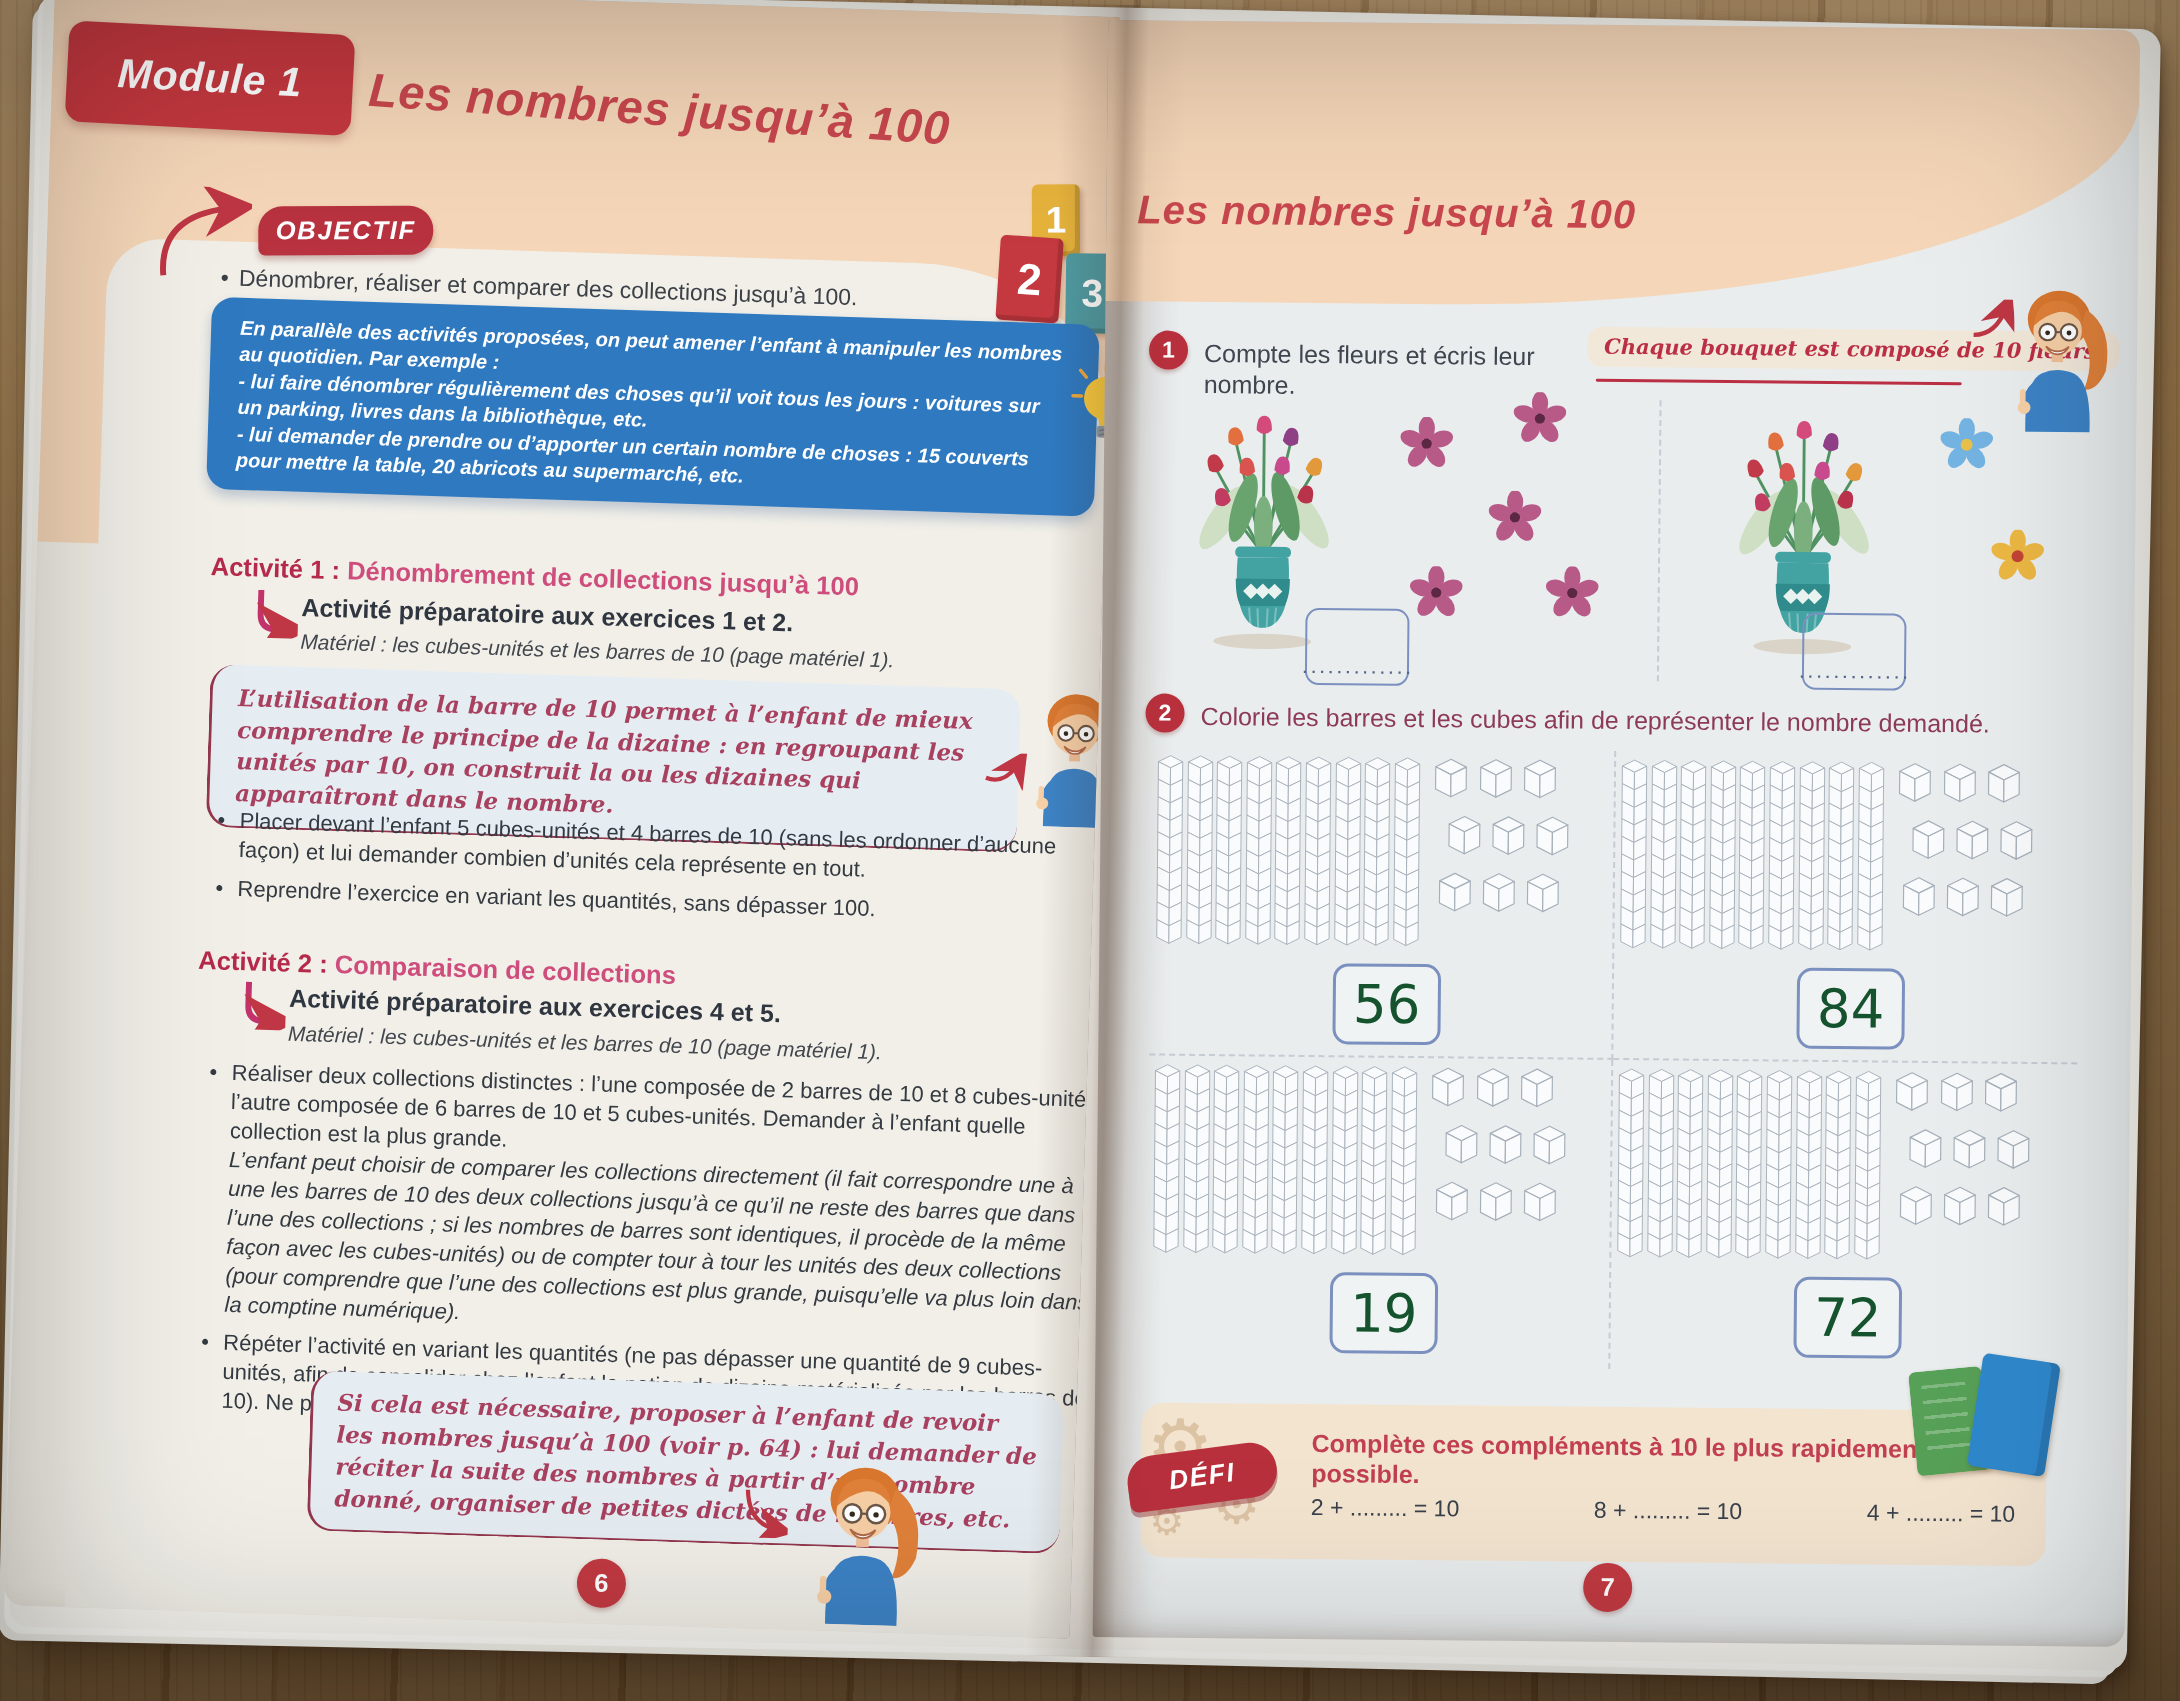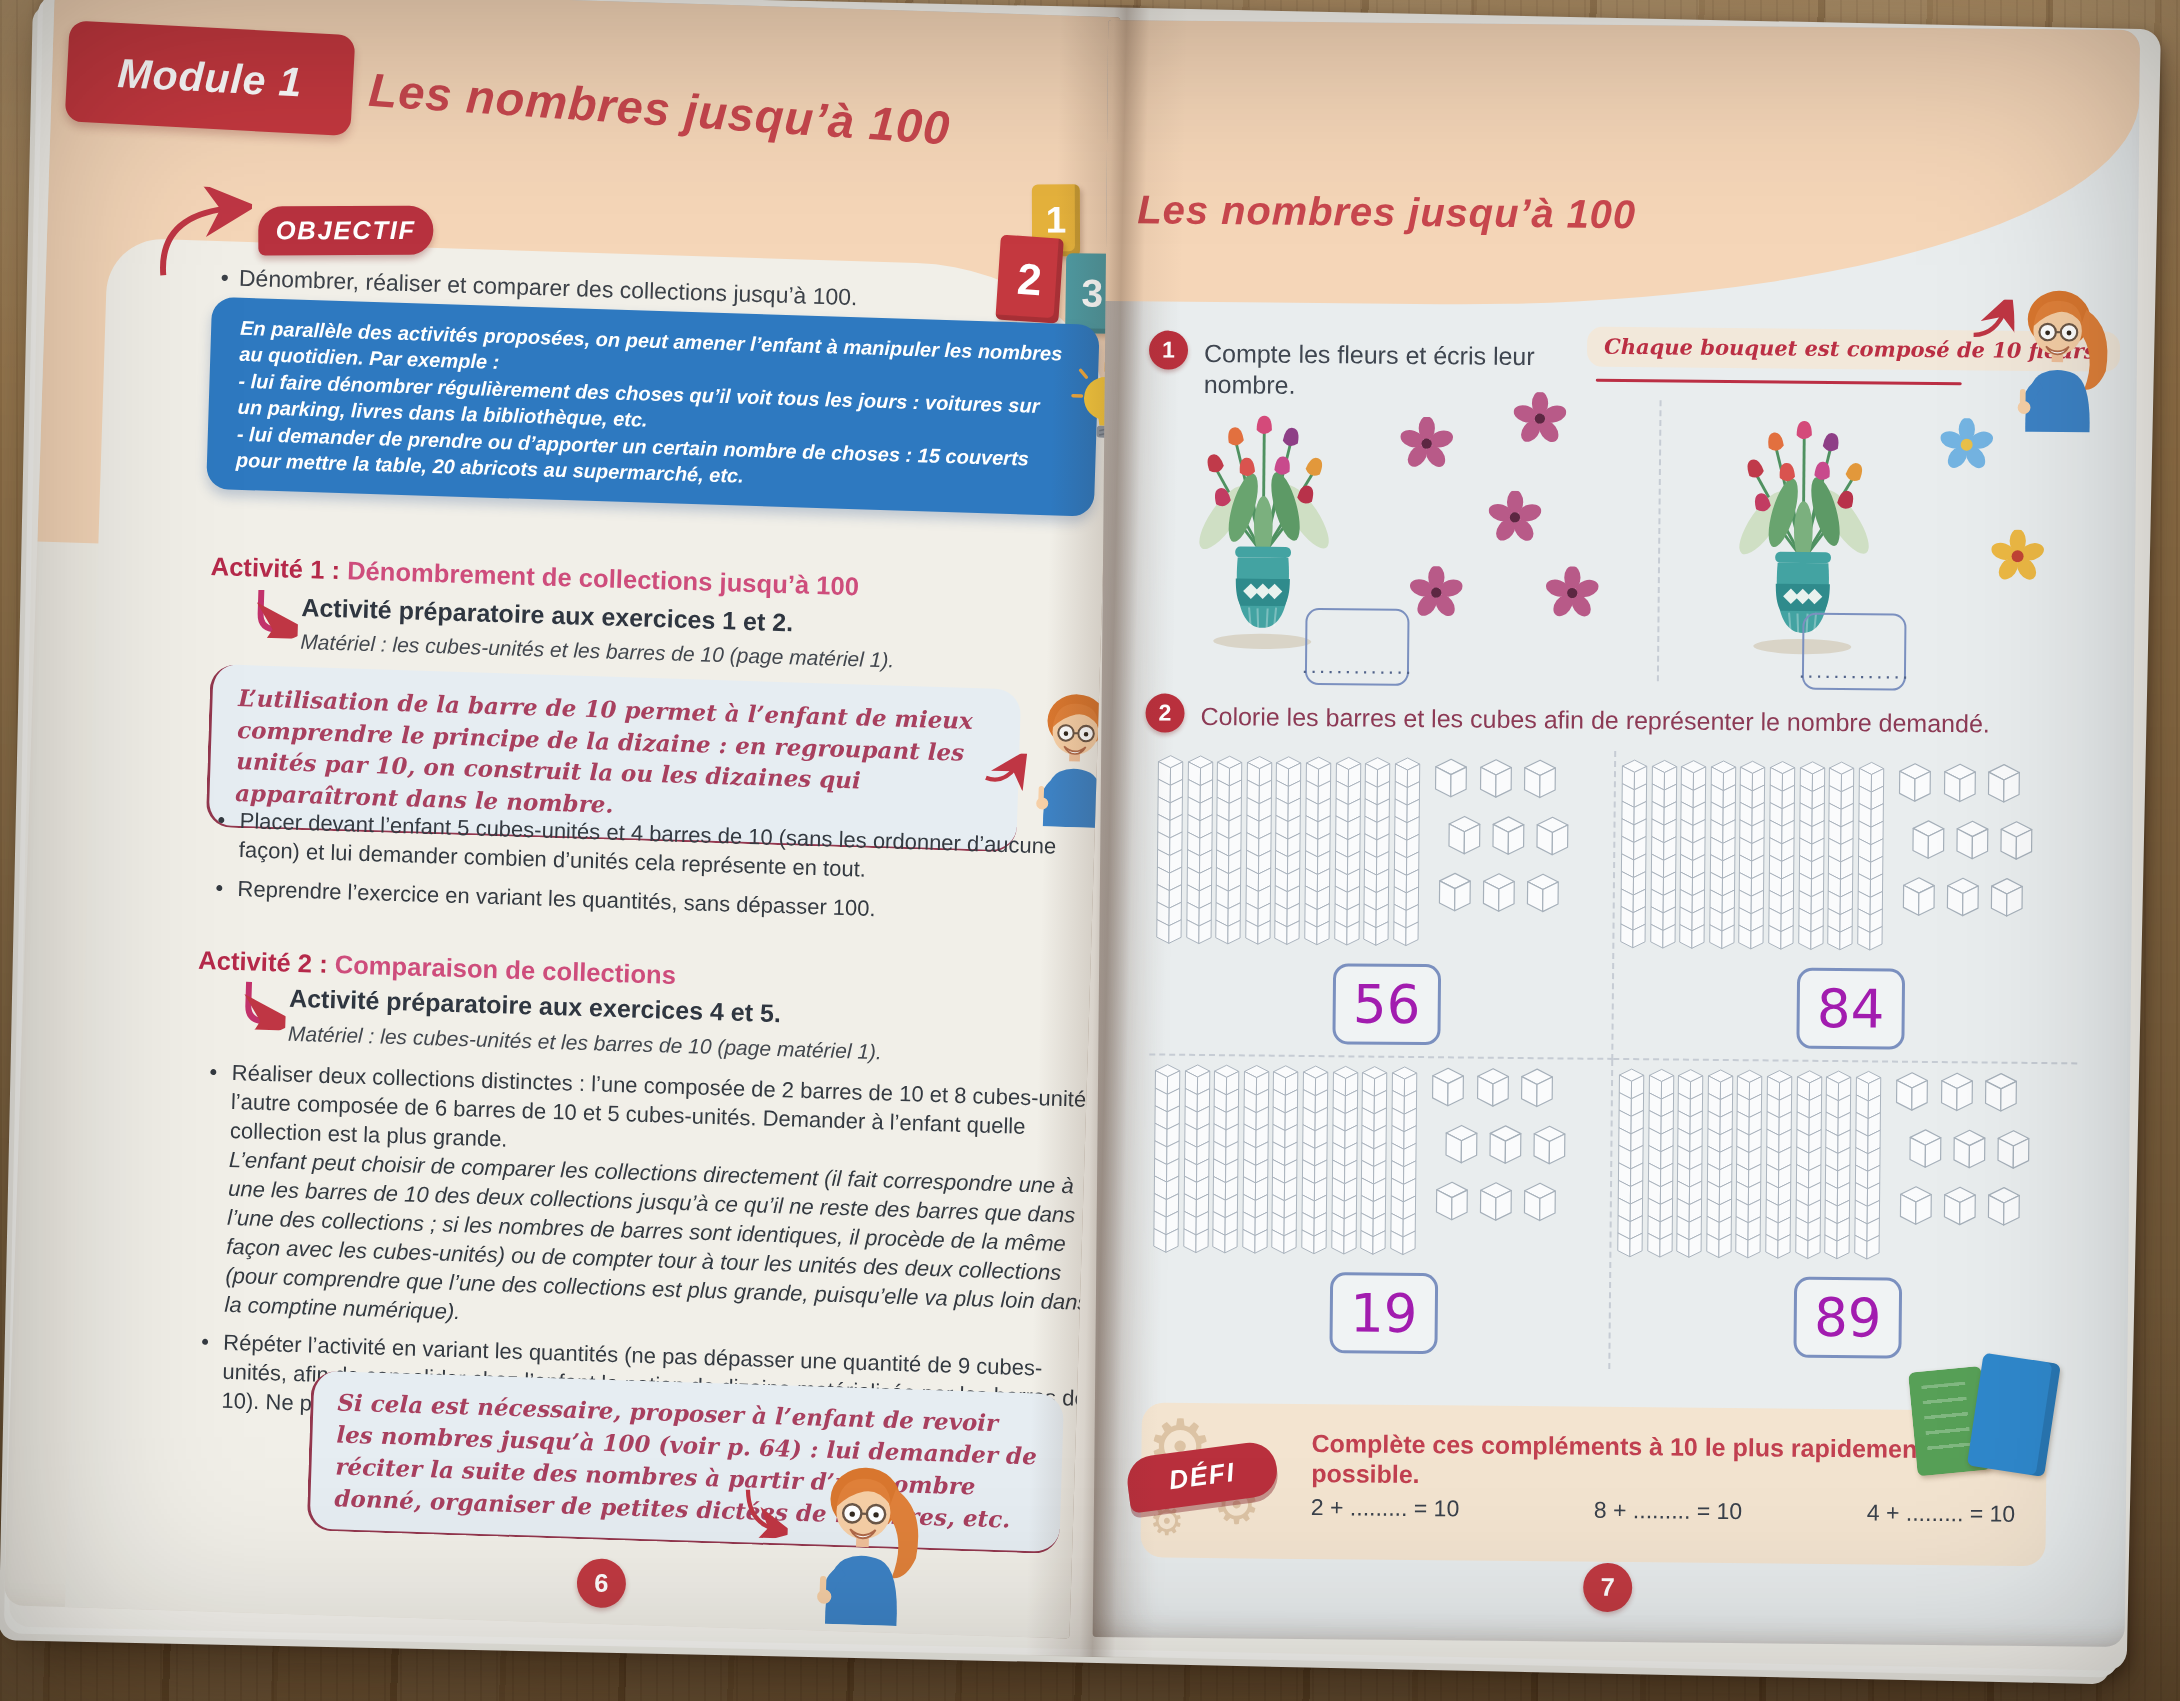--- a/index.html
+++ b/index.html
@@ -113,21 +113,21 @@
   .quad.q3{border-right:2.6px dashed #c6ccd4;}
   .blockset{display:flex;gap:13.6px;align-items:flex-start;}
   .rods{display:flex;gap:2.6px;}
   .rod{width:27px;height:193px;}
   .cubegrid{display:flex;flex-direction:column;gap:13.6px;margin-top:1.7px;}
   .cube-row{display:flex;gap:10.2px;}
   .cube-row.r2{margin-left:13.6px;}
   .cube-row.r3{margin-left:4.3px;}
   .cube{width:34px;height:43px;}
   .numbox{position:absolute;left:183px;top:215px;width:102px;height:75px;border:3px solid #7b90bf;border-radius:15.3px;background:rgba(255,255,255,.35);display:flex;align-items:center;justify-content:center;}
-  .numbox span{color:#a21caf;font:500 53px/1 "DejaVu Sans",sans-serif;}
+  .numbox span{color:#14532d;font:500 53px/1 "DejaVu Sans",sans-serif;}
   .defi{left:47px;top:1382px;width:905px;height:155px;background:#f3e4d0;border-radius:22px;}
   .gear{position:absolute;color:#dcc3a4;line-height:1;}
   .g1{left:5.1px;top:6.8px;font-size:75px;}
   .g2{left:72px;top:75px;font-size:53px;}
   .g3{left:8.5px;top:99px;font-size:39px;}
   .defi-badge{position:absolute;left:-13.6px;top:46px;width:150px;height:55px;background:#b9303d;border-radius:27px 27px 27px 8.5px;display:flex;align-items:center;justify-content:center;transform:rotate(-8deg);box-shadow:0 5.1px 0 rgba(125,22,32,.4);}
   .defi-badge span{color:#fff;font:italic 800 26.4px/1 "Liberation Sans",sans-serif;letter-spacing:1.7px;}
   .defi-text{position:absolute;left:170px;top:24px;width:647px;color:#c14050;font:600 25px/1.2 "Liberation Sans",sans-serif;}
   .defi-item{position:absolute;top:92px;color:#3a414b;font:500 23px/1 "Liberation Sans",sans-serif;}
   .di1{left:170px;} .di2{left:453px;} .di3{left:726px;}
@@ -683,21 +683,21 @@
               <svg class="cube" viewBox="0 0 40 50">
                 <use href="#cubeg"></use>
               </svg>
               <svg class="cube" viewBox="0 0 40 50">
                 <use href="#cubeg"></use>
               </svg>
             </div>
         </div>
       </div>
       <div class="numbox">
-          <span>89</span>
+          <span>72</span>
         </div>
     </div>
   </div>
 
   <div class="abs defi">
     <span class="gear g1">⚙</span>
     <span class="gear g2">⚙</span>
     <span class="gear g3">⚙</span>
     <div class="defi-badge">
       <span>DÉFI</span>

